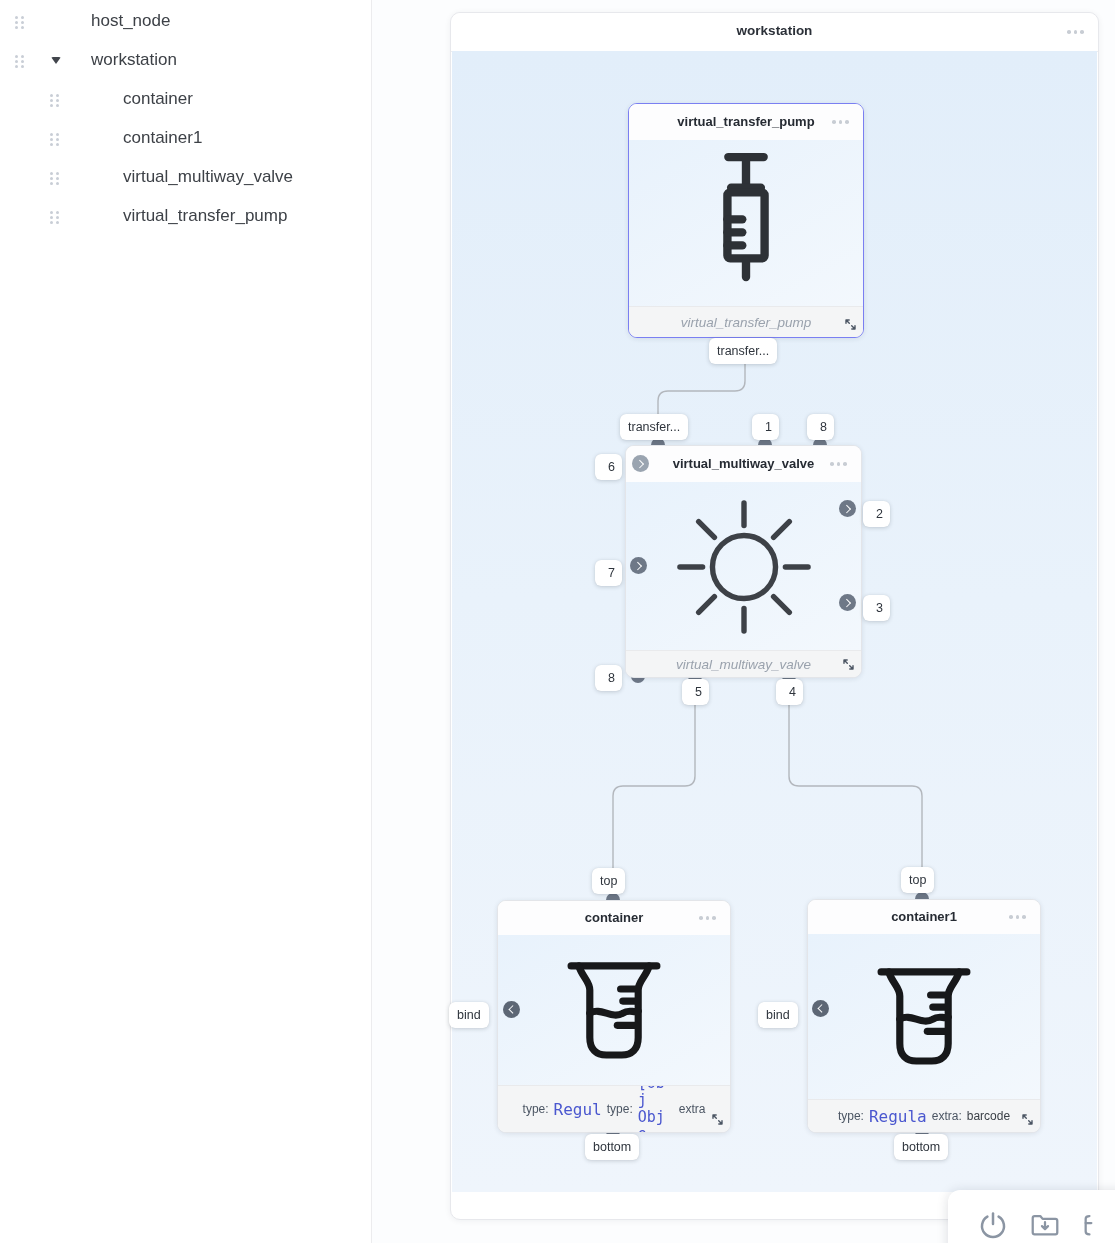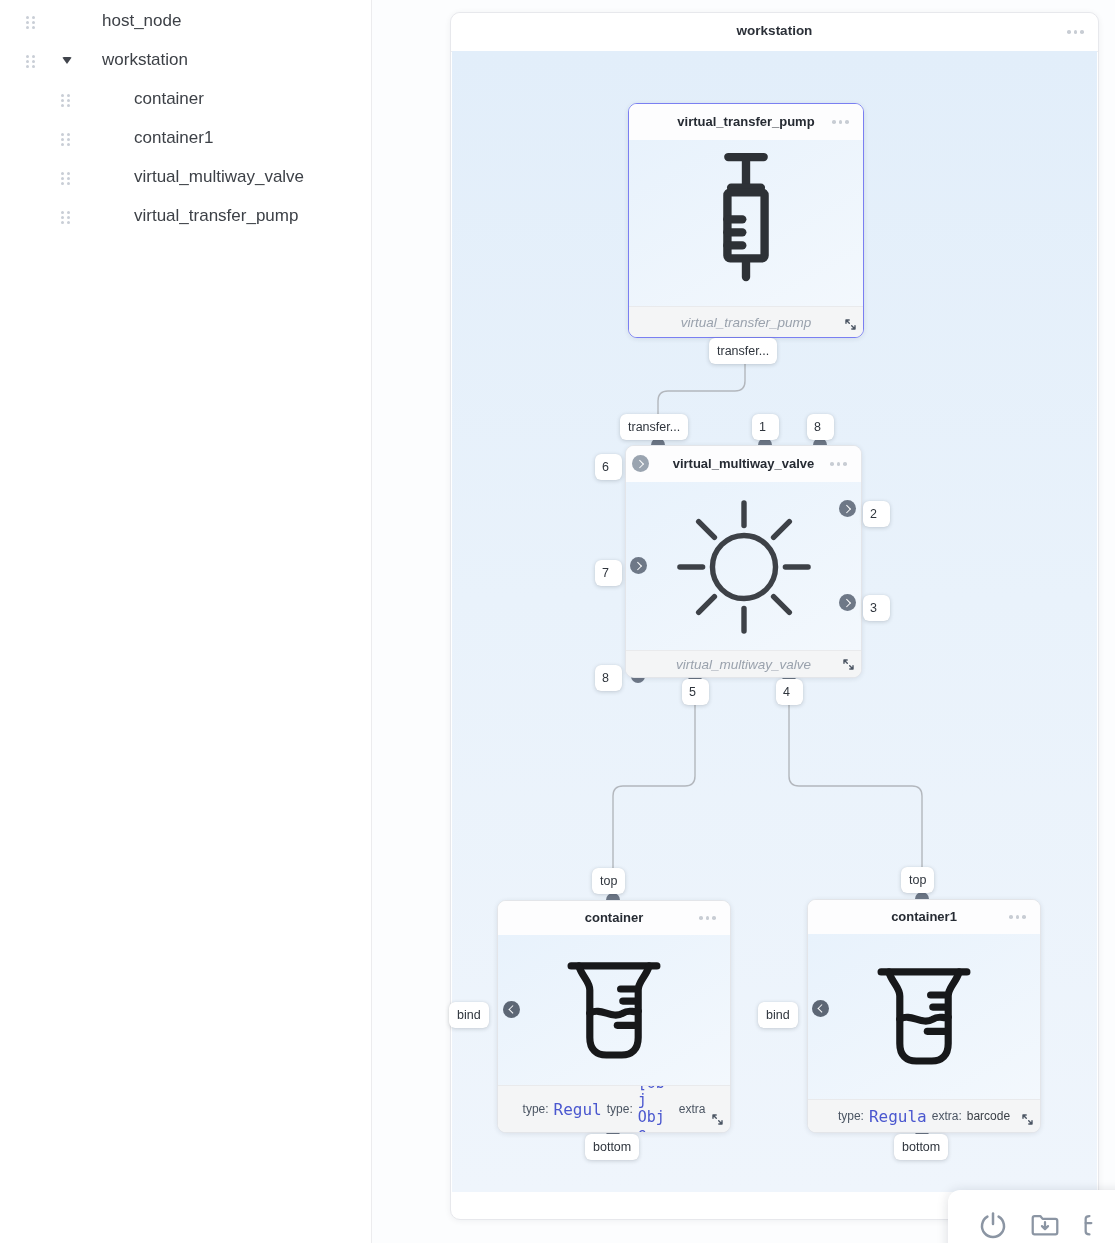--- a/index.html
+++ b/index.html
@@ -1,20 +1,20 @@
 <!DOCTYPE html>
 <html><head>
 <meta charset="utf-8">
 <style>
   html,body{margin:0;padding:0;width:1115px;height:1243px;overflow:hidden;
     font-family:"Liberation Sans",sans-serif;background:#fcfdfe;position:relative;}
   
   .sidebar{position:absolute;left:0;top:0;width:371px;height:1243px;background:#fff;
     border-right:1px solid #ececee;z-index:6;}
-  .srow{position:absolute;left:12px;width:370px;height:38px;display:block;cursor:pointer;}
+  .srow{position:absolute;left:1px;width:370px;height:38px;display:block;cursor:pointer;}
   .srow .lbl{position:absolute;top:8px;font-size:17px;color:#3d4147;white-space:nowrap;}
   .dots6{position:absolute;top:13px;width:10px;height:14px;}
   .dots6 i{position:absolute;width:3px;height:3px;border-radius:50%;background:#c9ced6;}
   .dots6 i:nth-child(1){left:0;top:0}.dots6 i:nth-child(2){left:6px;top:0}
   .dots6 i:nth-child(3){left:0;top:5px}.dots6 i:nth-child(4){left:6px;top:5px}
   .dots6 i:nth-child(5){left:0;top:10px}.dots6 i:nth-child(6){left:6px;top:10px}
   .caret{position:absolute;left:50px;top:15px;width:0;height:0;border-left:5.5px solid transparent;
     border-right:5.5px solid transparent;border-top:7px solid #41454c;border-radius:2px;}
   
   .ws-panel{position:absolute;left:450px;top:12px;width:647px;height:1206px;background:#fff;
@@ -48,21 +48,21 @@
   .resize svg{display:block}
   
   .dot{position:absolute;width:14px;height:14px;border-radius:50%;background:#6e7888;z-index:1;cursor:crosshair;}
   .cport{position:absolute;width:17px;height:17px;border-radius:50%;display:flex;align-items:center;
     justify-content:center;z-index:3;cursor:crosshair;}
   .chev{width:4.5px;height:4.5px;border-right:1.6px solid #fff;border-top:1.6px solid #fff;display:block;}
   .chev.r{transform:rotate(45deg);margin-left:-2px;}
   .chev.l{transform:rotate(-135deg);margin-right:-2px;}
   .plabel{position:absolute;background:#fff;border-radius:6px;padding:4px 8px;font-size:12.5px;
     color:#2f353d;box-shadow:0 1px 4px rgba(15,25,40,.18),0 0 1px rgba(0,0,0,.10);
-    white-space:nowrap;text-align:left;line-height:1.45;z-index:4;}
+    white-space:nowrap;text-align:right;line-height:1.45;z-index:4;}
   .plabel.num{width:13px;padding:4px 7px;}
   
   .cfoot{display:flex;align-items:center;justify-content:center;gap:5px;height:100%;
     font-size:12px;color:#4b5563;padding:0 8px;}
   .cfoot .val{font-family:"DejaVu Sans Mono",monospace;font-size:16px;color:#4a57cf;white-space:nowrap;}
   .cfoot .val.wrap{white-space:normal;width:36px;line-height:1.15;font-size:15px;word-break:break-word;}
   .cfoot .val.dark{color:#3b4047;font-family:"Liberation Sans",sans-serif;font-size:12px;}
   
   .edges{position:absolute;left:0;top:0;z-index:1;pointer-events:none;}
   

